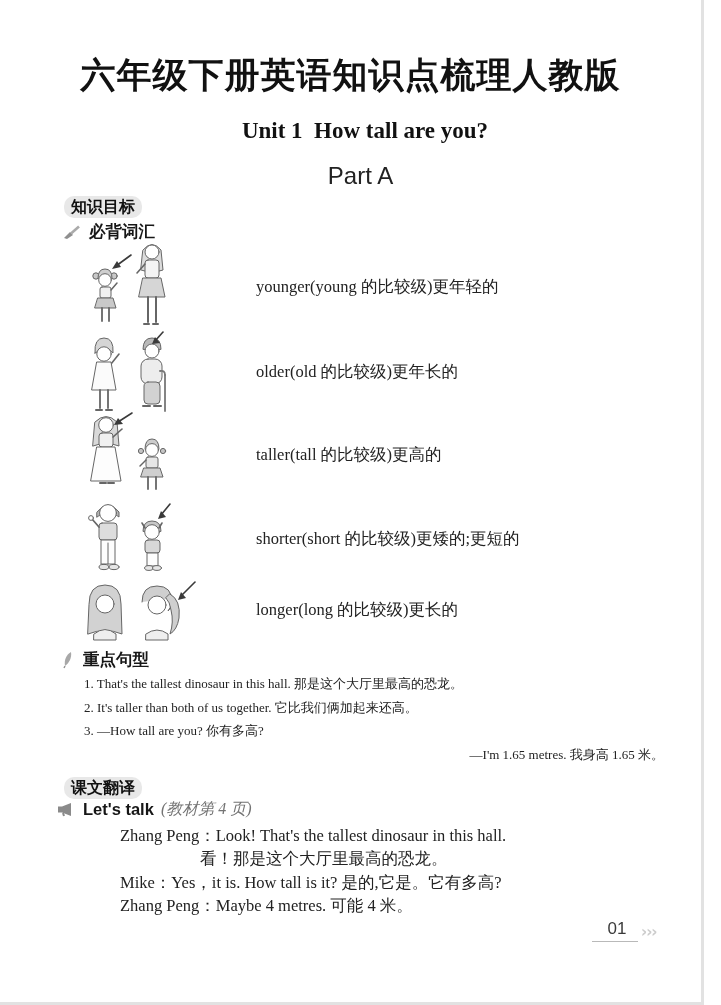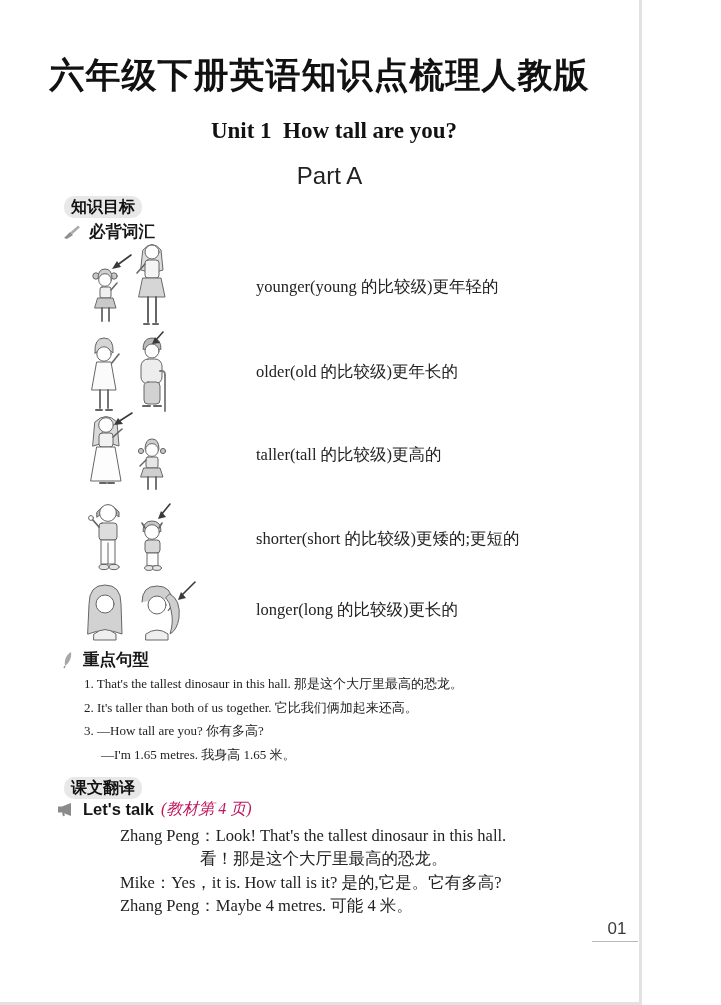--- a/index.html
+++ b/index.html
@@ -1,18 +1,18 @@
 <!DOCTYPE html>
 <html><head>
 <meta charset="utf-8">
 <style>
   html,body{margin:0;padding:0;background:#fff;}
   .page{
     position:relative;
-    width:642px;height:1005px;
+    width:704px;height:1005px;
     box-sizing:border-box;
     background:#fff;
     border-right:3px solid #e2e2e2;
     border-bottom:3px solid #e2e2e2;
     overflow:hidden;
     color:#1c1c1c;
     font-family:"Liberation Serif","DejaVu Serif",serif;
   }
   .doc-title{
     position:absolute;left:0;right:0;top:52px;
@@ -46,31 +46,31 @@
     position:absolute;
     display:flex;align-items:center;gap:7px;
     font-family:"Liberation Sans","DejaVu Sans",sans-serif;
     font-weight:700;font-size:16.5px;color:#161616;
   }
   .vocab-header{left:62px;top:221px;}
   .sentences-header{left:62px;top:649px;}
   .letstalk-header{left:56px;top:799px;font-size:16.5px;}
   .letstalk-ref{
     font-family:"Liberation Serif","DejaVu Serif",serif;
-    font-weight:400;font-style:italic;font-size:16px;color:#be185d;
+    font-weight:400;font-style:italic;font-size:16px;color:#737373;
   }
   .vocab-text{
     position:absolute;left:256px;
     font-size:16.5px;color:#222;white-space:nowrap;
   }
   .sentences{
     position:absolute;left:84px;top:672px;width:580px;
     font-size:13px;line-height:23.5px;color:#222;
   }
-  .sentences .indent{padding-left:17px;}
+  .sentences .indent{padding-left:17px;text-align:right;}
   .dialog{
     position:absolute;left:88px;top:824px;width:580px;
     font-size:16.5px;line-height:23.4px;color:#222;margin-left:32px;
   }
   .dialog .indent{padding-left:80px;}
   .illus{position:absolute;}
   .footer-pagenum{
     position:absolute;left:597px;top:919px;width:40px;
     text-align:center;
     font-family:"Liberation Sans","DejaVu Sans",sans-serif;

